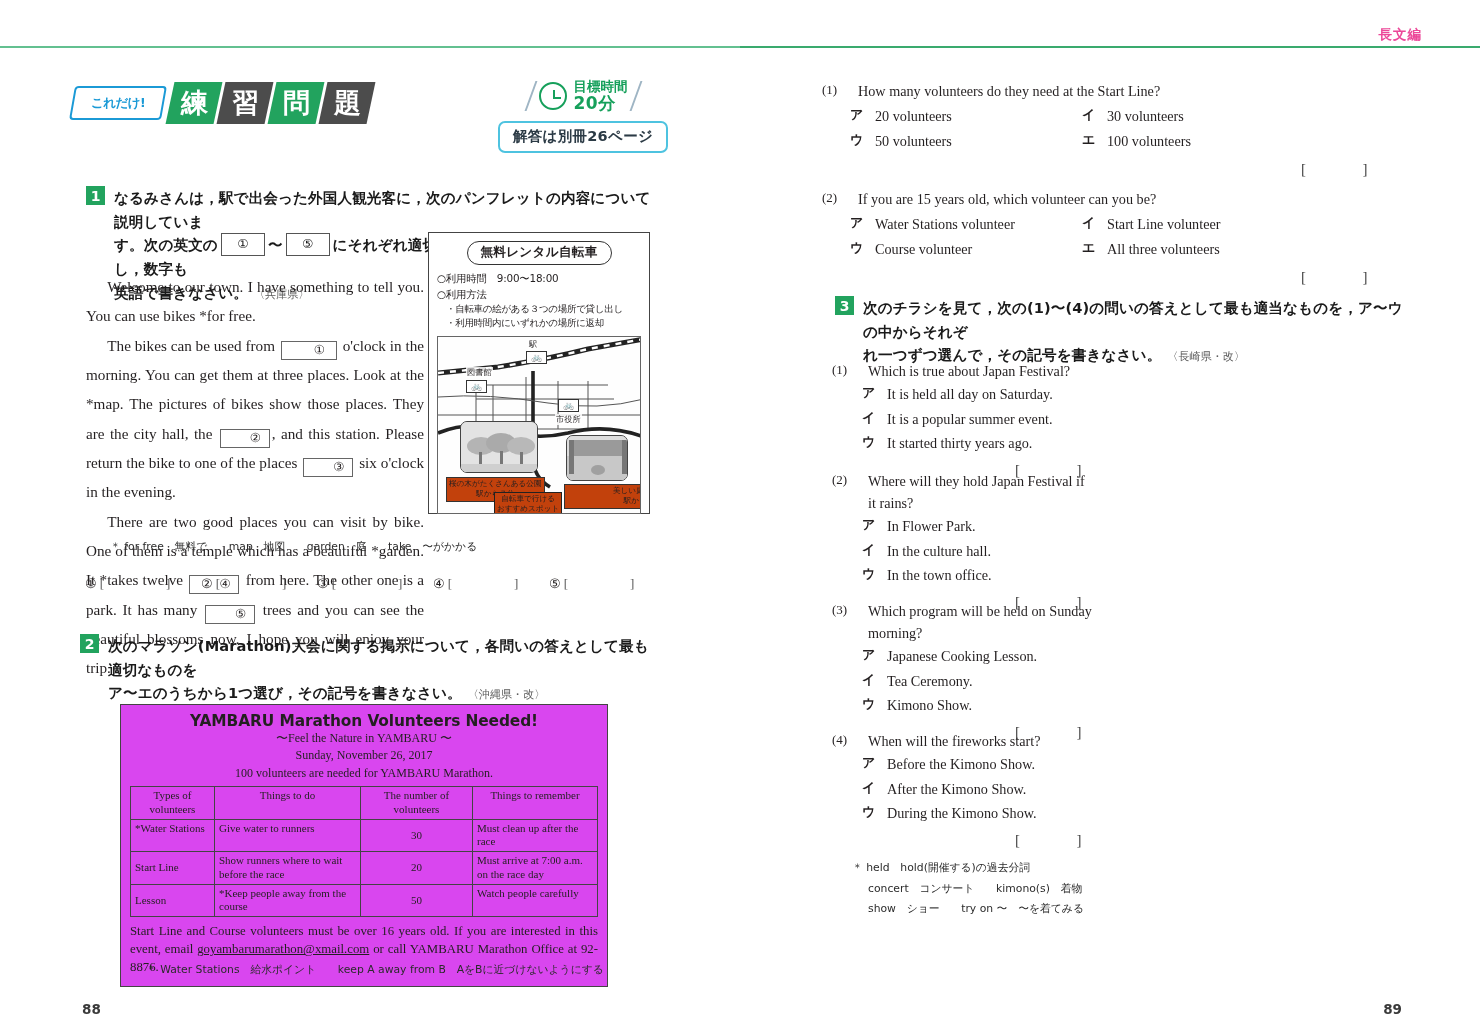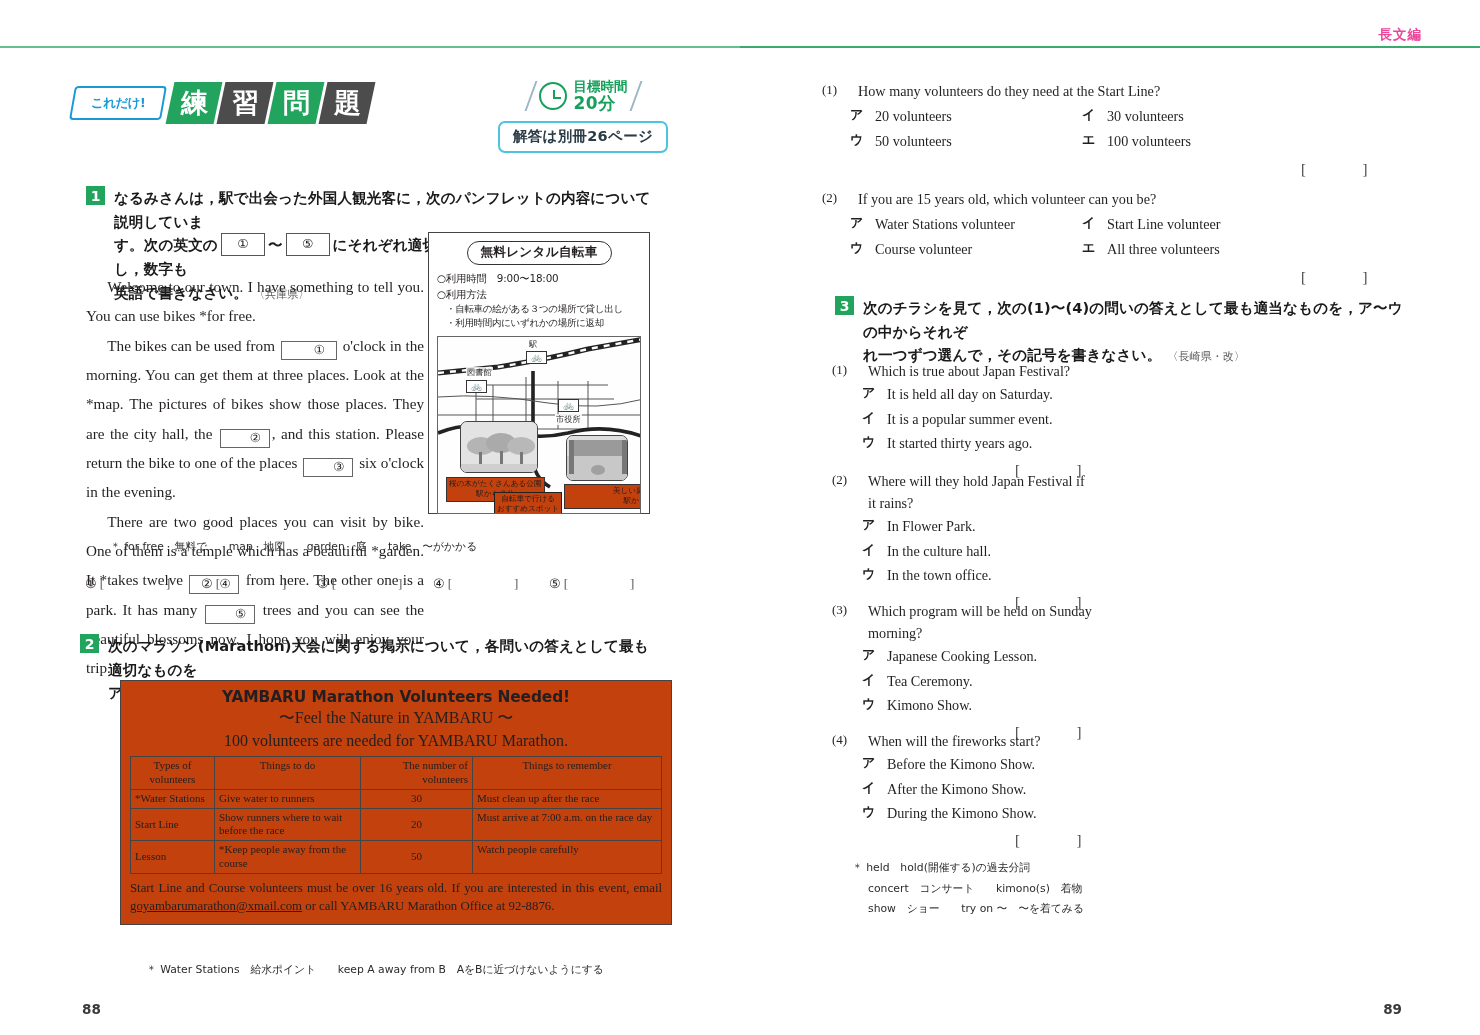--- a/index.html
+++ b/index.html
@@ -159,28 +159,28 @@
     font-size:7.6px; text-align:center; line-height:1.35; padding:1.5px 2px;
     white-space:nowrap; font-family:"DejaVu Sans", sans-serif;
   }
   .photo {
     position:absolute; border:1.4px solid #444; border-radius:7px;
     background:#d8d8d8; overflow:hidden;
   }
 
   
   .poster {
-    position:absolute; left:120px; top:680px; width:552px;
-    border:1.3px solid #444; background:#c2410c; padding:7px 9px 9px;
+    position:absolute; left:120px; top:704px; width:488px;
+    border:1.3px solid #444; background:#d946ef; padding:7px 9px 9px;
   }
   .poster h3 {
     margin:0; text-align:center; font-family:"DejaVu Sans", sans-serif;
     font-size:15.4px; font-weight:bold; letter-spacing:-0.1px;
   }
-  .poster .sub { text-align:center; font-size:16px; line-height:1.45; }
+  .poster .sub { text-align:center; font-size:12px; line-height:1.45; }
   table.vt { width:100%; border-collapse:collapse; margin-top:4px; }
   table.vt th, table.vt td {
     border:1px solid #444; font-weight:normal; font-size:11px;
     padding:2px 4px; line-height:1.25; vertical-align:top;
   }
   table.vt th { text-align:center; }
   table.vt td.ctr { text-align:center; vertical-align:middle; }
   .poster .foot { font-size:12.8px; line-height:1.42; margin-top:5px; text-align:justify; }
   .poster .foot u { text-decoration:underline; }
 
@@ -371,28 +371,29 @@
         <div class="q-jp" style="width:556px;">
           <span>次のマラソン(Marathon)大会に関する掲示について，各問いの答えとして最も適切なものを</span><br>
           <span>ア〜エのうちから1つ選び，その記号を書きなさい。</span><span class="pref">〈沖縄県・改〉</span>
         </div>
       </div>
     </div>
 
     <div class="poster">
       <h3>YAMBARU Marathon Volunteers Needed!</h3>
       <div class="sub">〜Feel the Nature in YAMBARU 〜</div>
+      <div class="sub">Sunday, November 26, 2017</div>
       <div class="sub">100 volunteers are needed for YAMBARU Marathon.</div>
 
       <table class="vt">
         <thead>
           <tr>
             <th style="width:84px;">Types of volunteers</th>
             <th style="width:146px;margin-top:12px;">Things to do</th>
-            <th style="width:112px;text-align:right;">The number of volunteers</th>
+            <th style="width:112px;">The number of volunteers</th>
             <th>Things to remember</th>
           </tr>
         </thead>
         <tbody>
           <tr>
             <td>*Water Stations</td>
             <td>Give water to runners</td>
             <td class="ctr">30</td>
             <td>Must clean up after the race</td>
           </tr>

